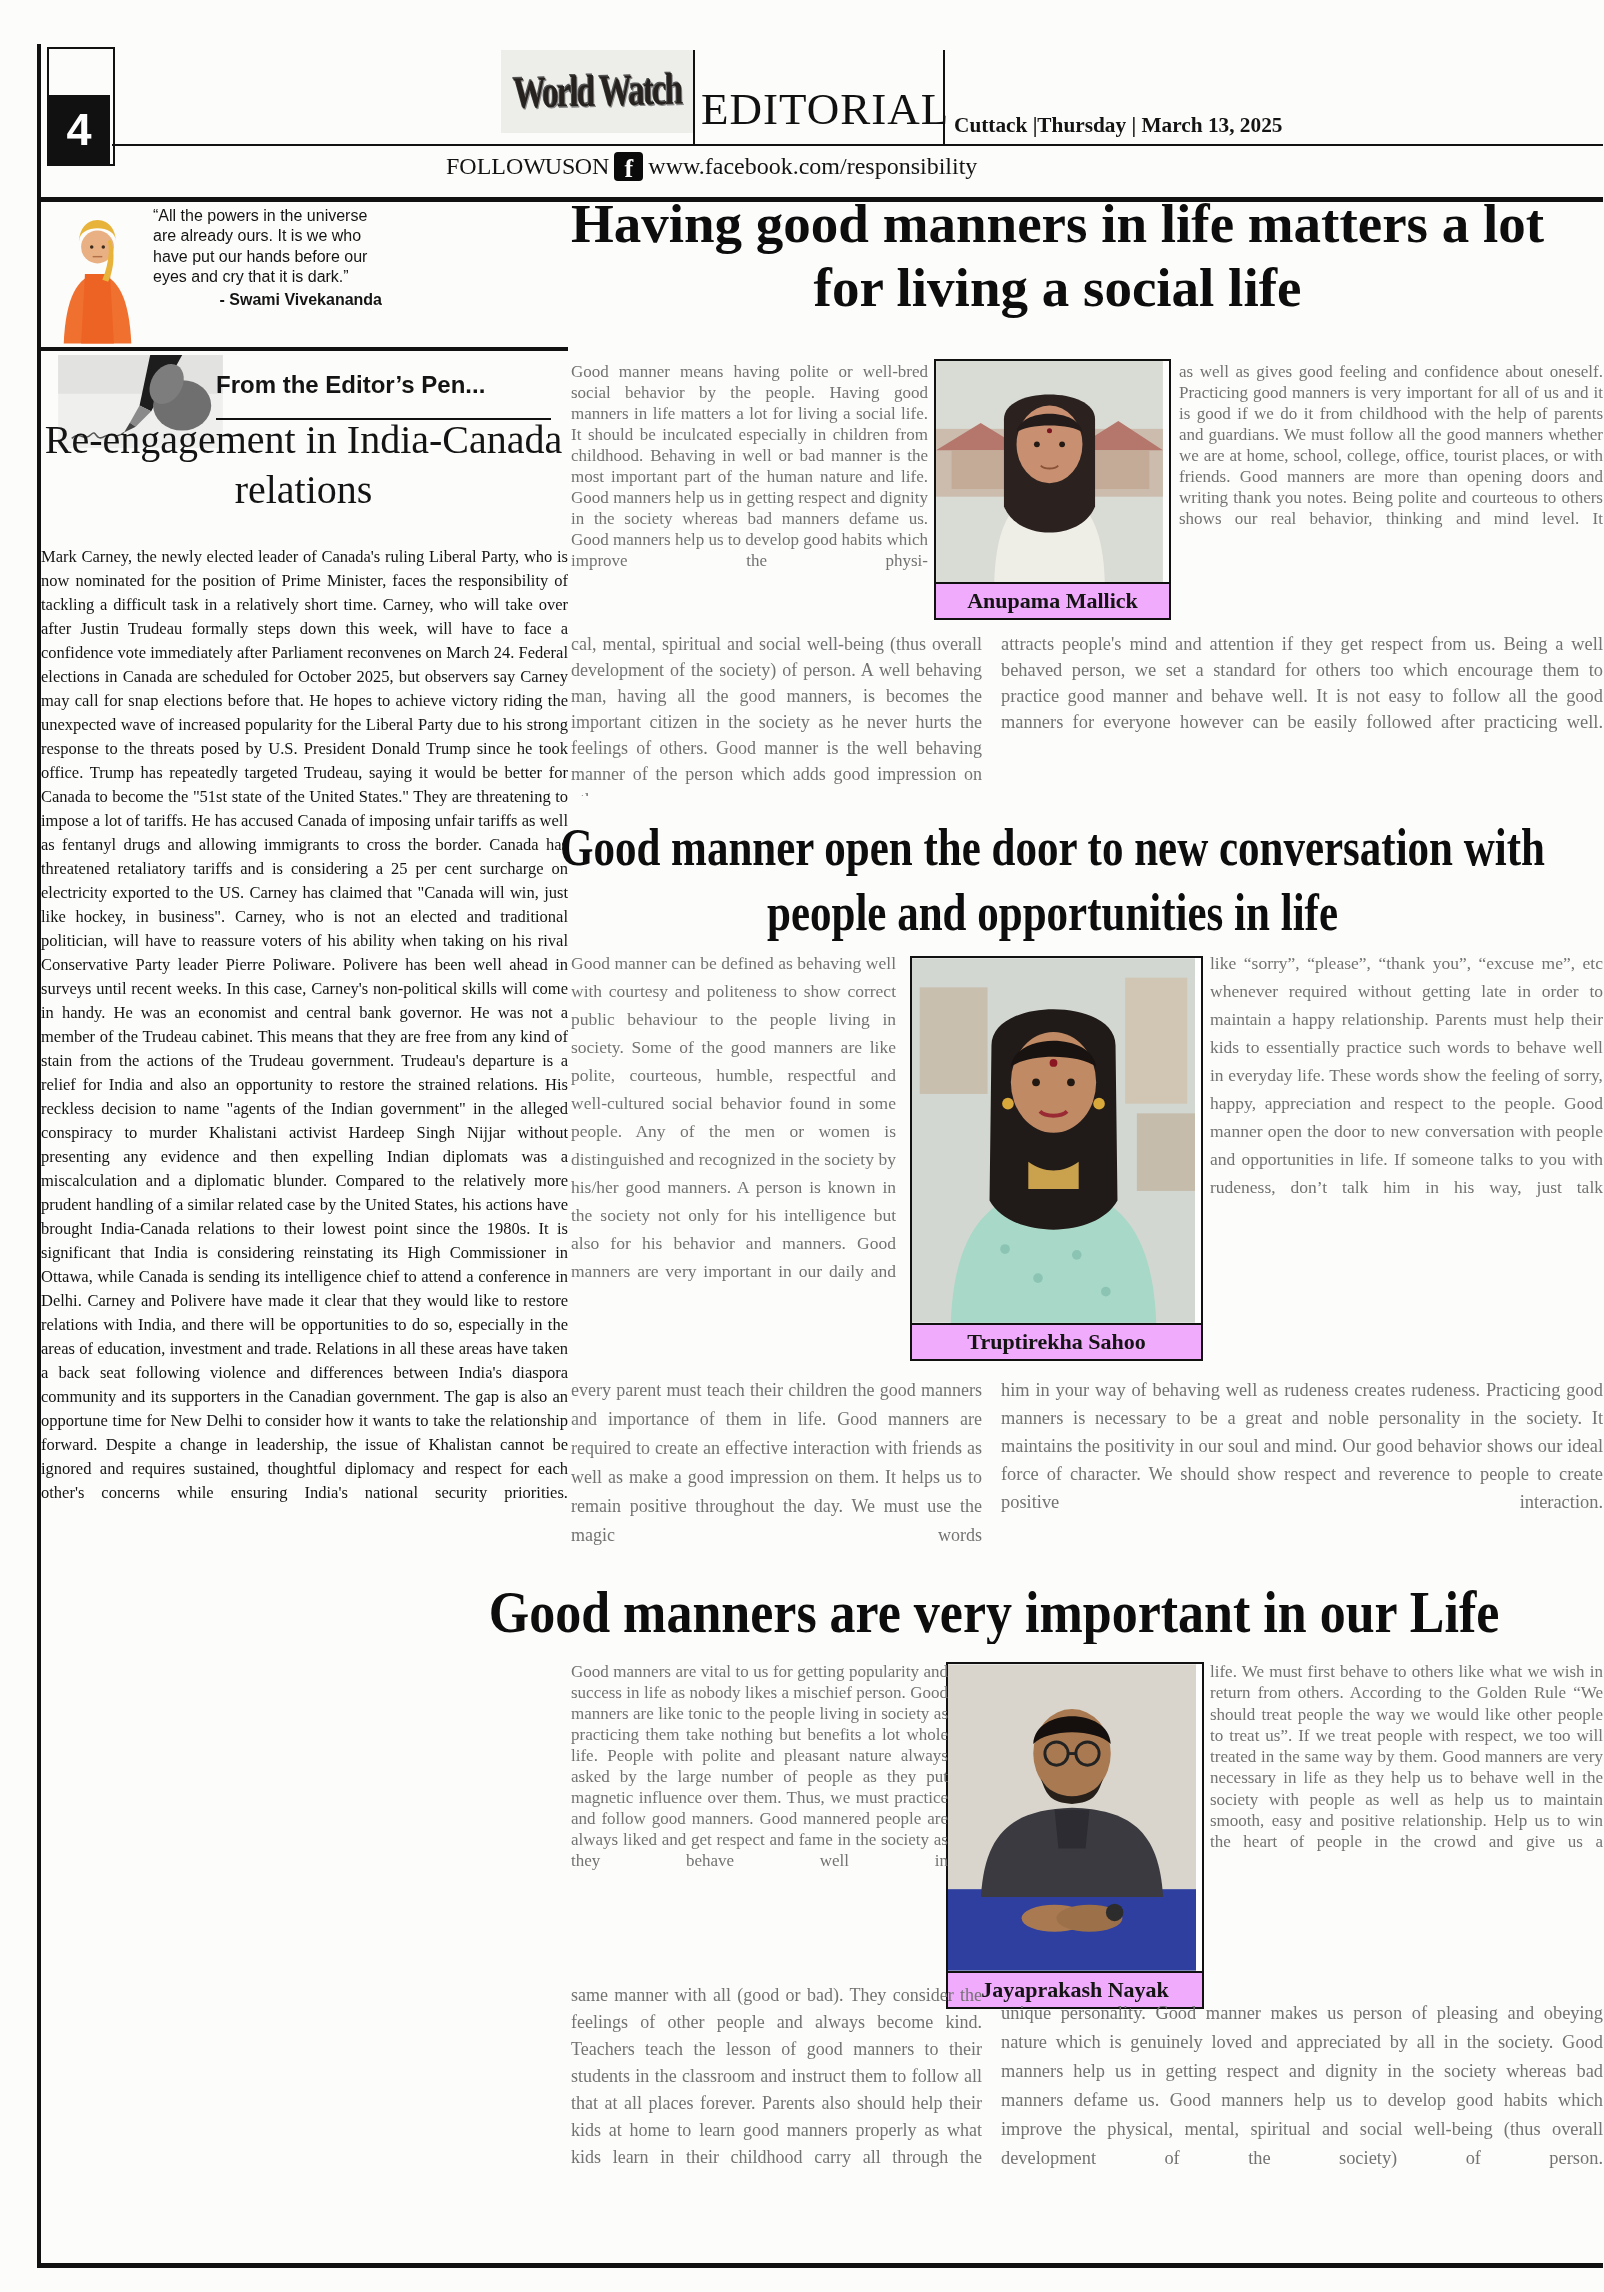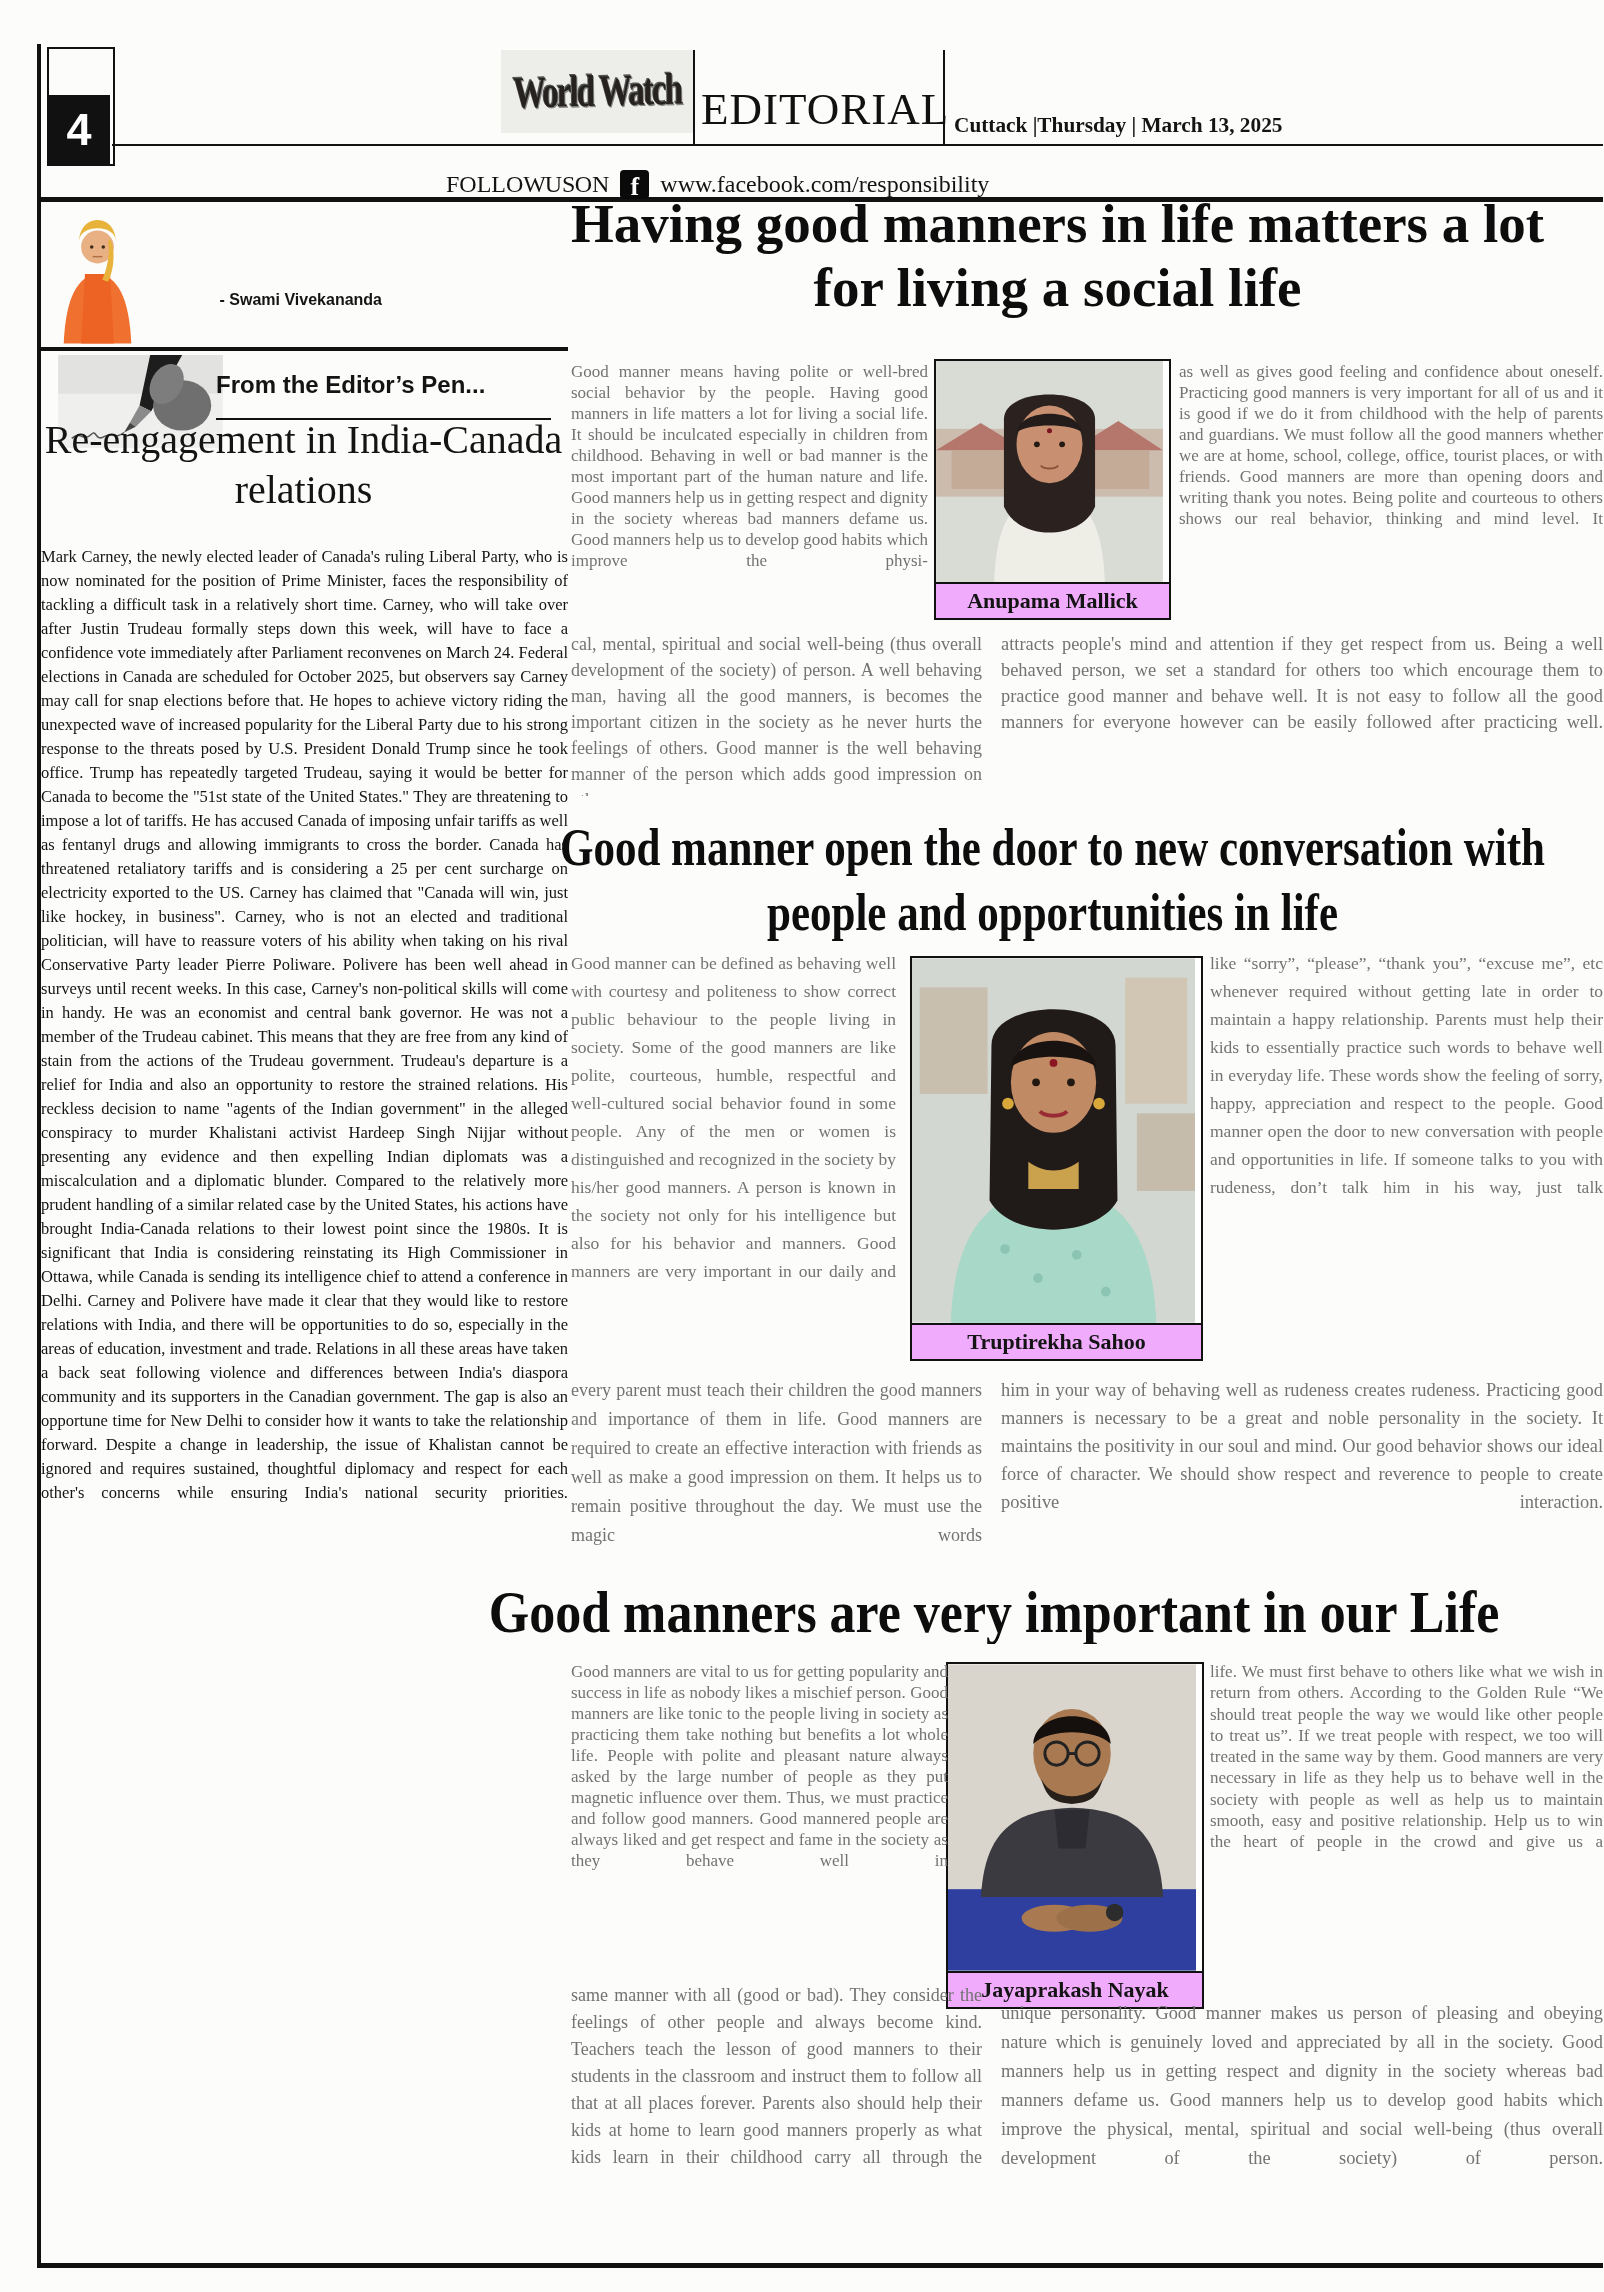--- a/index.html
+++ b/index.html
@@ -15,21 +15,21 @@
     color:#fff;font-family:"Liberation Sans",sans-serif;font-weight:bold;font-size:45px;
     display:flex;align-items:center;justify-content:center;}
   #masthead{left:501px;top:50px;width:192px;height:83px;background:#ededea;
     display:flex;align-items:center;justify-content:center;}
   #masthead span{font-weight:bold;font-size:33px;letter-spacing:-1.9px;color:#26221f;
     transform:scaleY(1.35) rotate(-1deg);display:inline-block;
     text-shadow:1px 1px 0 #888, -1px -1px 0 #555;}
   #editorial{left:701px;top:83px;width:241px;text-align:center;font-size:45px;letter-spacing:1px;color:#111;}
   #dateline{left:954px;top:113px;width:408px;font-weight:bold;font-size:21.3px;}
   .vdiv{position:absolute;width:1.9px;background:#111;}
-  #follow-row{left:446px;top:167px;width:602px;height:35px;display:flex;align-items:center;gap:11px;}
+  #follow-row{left:446px;top:149px;width:602px;height:35px;display:flex;align-items:center;gap:5px;}
   #follow-label{font-size:24px;letter-spacing:0;word-spacing:-6.8px;}
   #fb-icon{width:29px;height:29px;background:#0a0a0a;border-radius:3.9px;color:#fff;
     font-family:"Liberation Serif",serif;font-weight:bold;font-size:26px;display:flex;
     align-items:flex-end;justify-content:center;line-height:25px;}
   #follow-url{font-size:24px;}
   
   #quote-text{left:153px;top:206px;width:229px;font-family:"Liberation Sans","DejaVu Sans",sans-serif;
     font-size:16px;line-height:20.4px;}
   #quote-attrib{left:153px;top:291px;width:229px;text-align:right;font-family:"Liberation Sans",sans-serif;
     font-weight:bold;font-size:16px;}
@@ -87,20 +87,21 @@
       <path d="M8 142 C10 95 22 72 43 70 C64 72 76 95 78 142 Z" fill="#f07030"></path>
       <path d="M30 70 L56 70 L60 142 L26 142 Z" fill="#ed6323"></path>
       <circle cx="43" cy="42" r="17" fill="#e8b083"></circle>
       <path d="M24 36 C24 18 62 18 62 36 C62 26 56 14 43 14 C30 14 24 26 24 36 Z" fill="#e8b33a"></path>
       <path d="M56 34 C62 44 60 66 54 78 L48 76 C54 62 56 46 54 36 Z" fill="#e8b33a"></path>
       <circle cx="37" cy="42" r="1.8" fill="#3a2a1a"></circle>
       <circle cx="49" cy="42" r="1.8" fill="#3a2a1a"></circle>
       <path d="M38 52 L48 52" stroke="#b07048" stroke-width="1.5" fill="none"></path>
     </svg>
   </div>
+  <div class="abs" id="quote-text">“All the powers in the universe are already ours. It is we who have put our hands before our eyes and cry that it is dark.”</div>
   <div class="abs" id="quote-attrib">- Swami Vivekananda</div>
 
   <div class="abs" style="left:58px;top:355px;width:165px;height:93px;">
     <svg width="165" height="93" viewBox="0 0 170 96">
       <rect width="170" height="96" fill="#efefed"></rect>
       <rect x="0" y="0" width="170" height="40" fill="#e2e2e0"></rect>
       <path d="M95 0 L128 0 L96 58 L84 52 Z" fill="#1d1d1d"></path>
       <path d="M96 58 L84 52 L74 70 L80 74 Z" fill="#8a8a8a"></path>
       <path d="M80 74 L74 70 L68 80 Z" fill="#444"></path>
       <ellipse cx="128" cy="52" rx="30" ry="26" fill="#6f6f6f"></ellipse>

